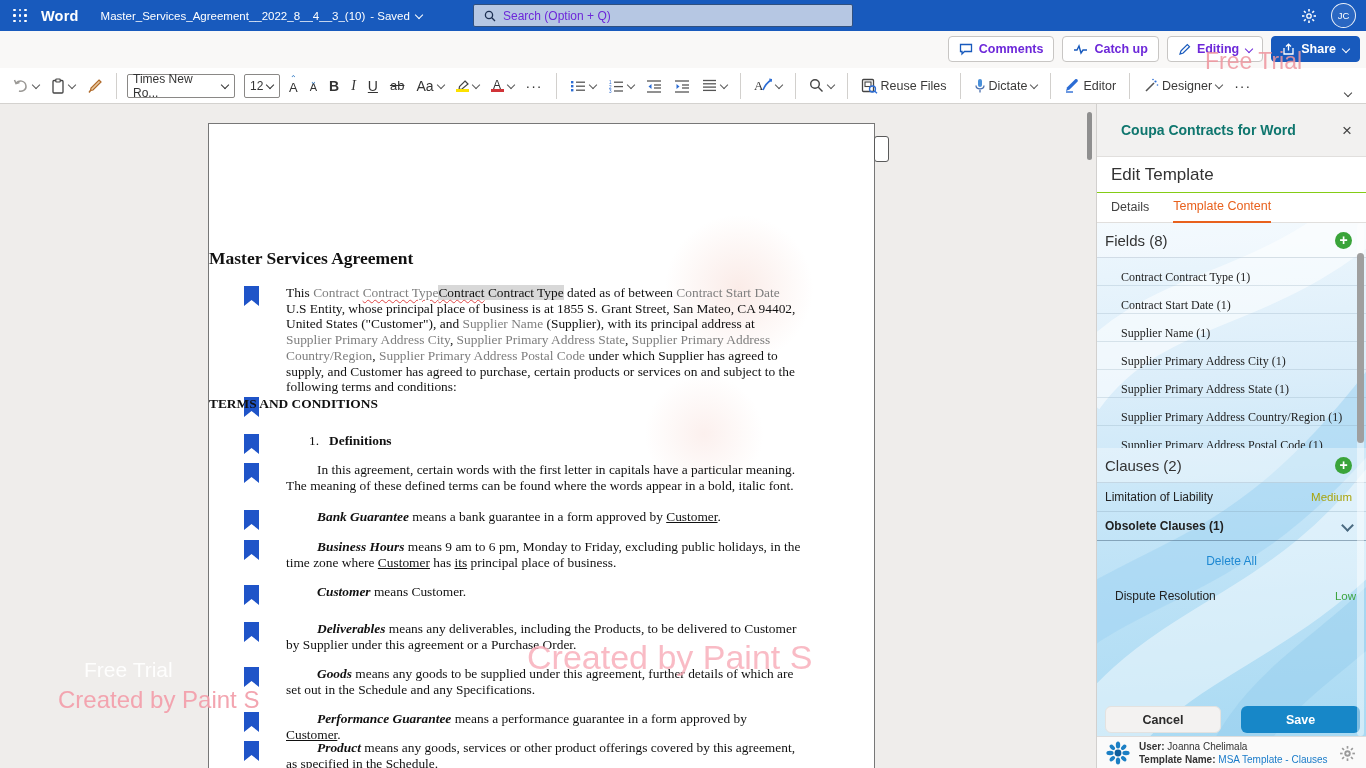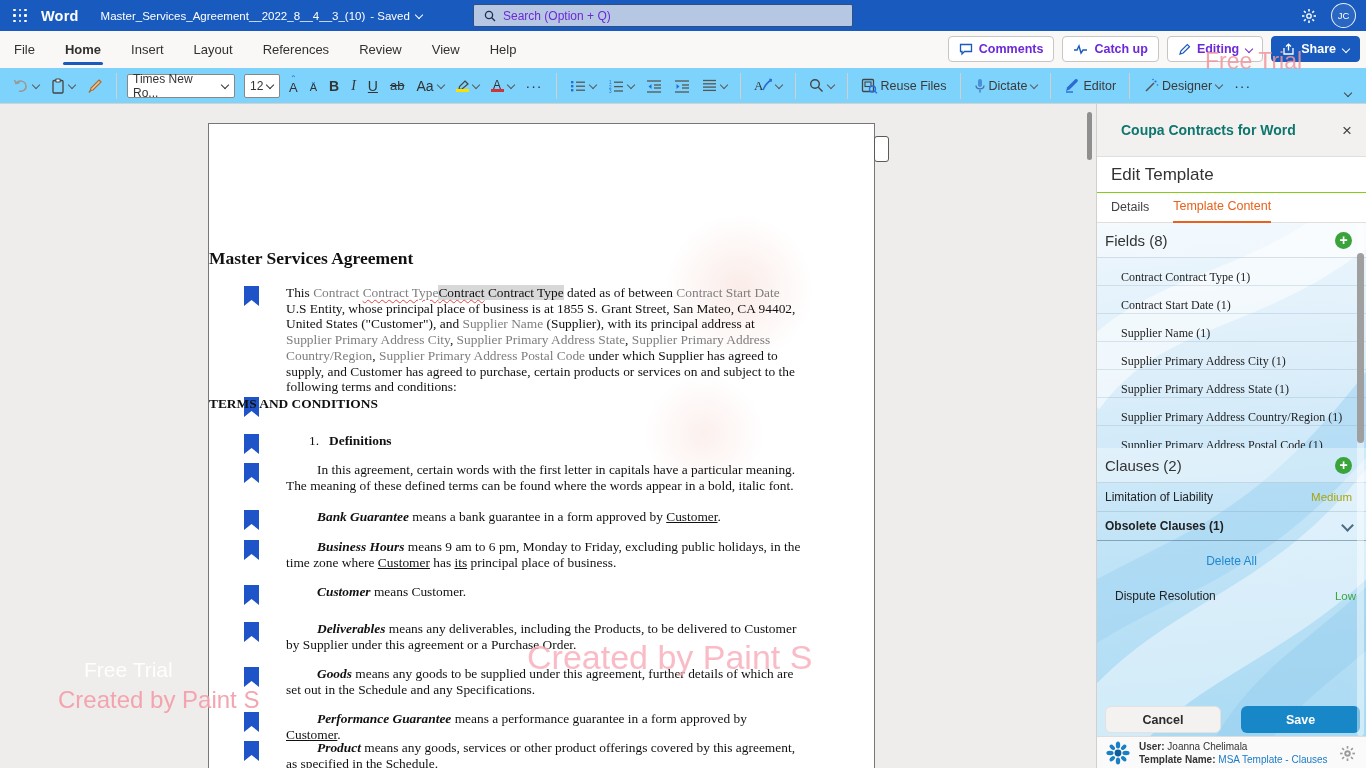--- a/index.html
+++ b/index.html
@@ -31,21 +31,21 @@
   .menu-item { position:relative; cursor:default; }
   .menu-item.active { font-weight:700; }
   .menu-item.active::after { content:""; position:absolute; left:-2px; right:-2px; bottom:-8px; height:3px; background:#185abd; border-radius:2px; }
   .menu-buttons { position:absolute; right:6px; top:5px; display:flex; gap:8px; align-items:center; }
   .mbtn { height:26px; border:1px solid #c8c6c4; border-radius:4px; background:#fff; color:#6d28d9;
     font-size:12.5px; font-weight:600; display:flex; align-items:center; gap:6px; padding:0 10px; }
   .mbtn .chev { width:7px; height:7px; }
   .mbtn.primary { background:#185abd; border-color:#185abd; color:#fff; }
 
   
-  .ribbon { position:absolute; left:0; top:68px; width:1366px; height:36px; background:#7dd3fc;
+  .ribbon { position:absolute; left:0; top:68px; width:1366px; height:36px; background:#ffffff;
     border-bottom:1px solid #d4d2cf; display:flex; align-items:center; padding-left:10px; gap:6px; }
   .rbtn { display:flex; align-items:center; gap:3px; color:#3b3a39; font-size:12.5px; padding:2px 3px; border-radius:2px; flex:0 0 auto;}
   .rbtn .chev { width:7px; height:7px; color:#5a5a5a; }
   .glyph { font-size:14px; color:#333; }
   .glyph.b { font-weight:700; } .glyph.i { font-style:italic; font-family:"Liberation Serif",serif; }
   .glyph.u { text-decoration:underline; } .glyph.st { text-decoration:line-through; font-size:13px;}
   .fontbox { width:108px; height:24px; border:1px solid #8a8886; background:#fff; border-radius:2px;
     font-size:12px; color:#333; display:flex; align-items:center; justify-content:space-between; padding:0 5px; }
   .sizebox { width:36px; height:24px; border:1px solid #8a8886; background:#fff; border-radius:2px;
     font-size:12px; color:#333; display:flex; align-items:center; justify-content:space-between; padding:0 5px; margin-left:3px;}
@@ -171,30 +171,20 @@
             <line x1="13" y1="3" x2="11.3" y2="4.7"></line>
             <line x1="4.7" y1="11.3" x2="3" y2="13"></line>
           </g>
         </g>
       </svg>
     <div class="avatar">JC</div>
   </div>
 </div>
 
 <div class="menubar">
-  <div class="menu-items">
-    <span class="menu-item">File</span>
-    <span class="menu-item active">Home</span>
-    <span class="menu-item">Insert</span>
-    <span class="menu-item">Layout</span>
-    <span class="menu-item">References</span>
-    <span class="menu-item">Review</span>
-    <span class="menu-item">View</span>
-    <span class="menu-item">Help</span>
-  </div>
   <div class="menu-buttons">
     <div class="mbtn">
       <svg width="14" height="13" viewBox="0 0 14 13">
           <path d="M1.5 1.5 h11 v7 h-7 l-2.5 2.5 v-2.5 h-1.5 z" fill="none" stroke="#185abd" stroke-width="1.3"></path>
         </svg>
       <span>Comments</span>
     </div>
     <div class="mbtn">
       <svg width="15" height="11" viewBox="0 0 15 11">
           <polyline points="1,6 4,6 6,2 8,9 10,6 14,6" fill="none" stroke="#185abd" stroke-width="1.4"></polyline>

